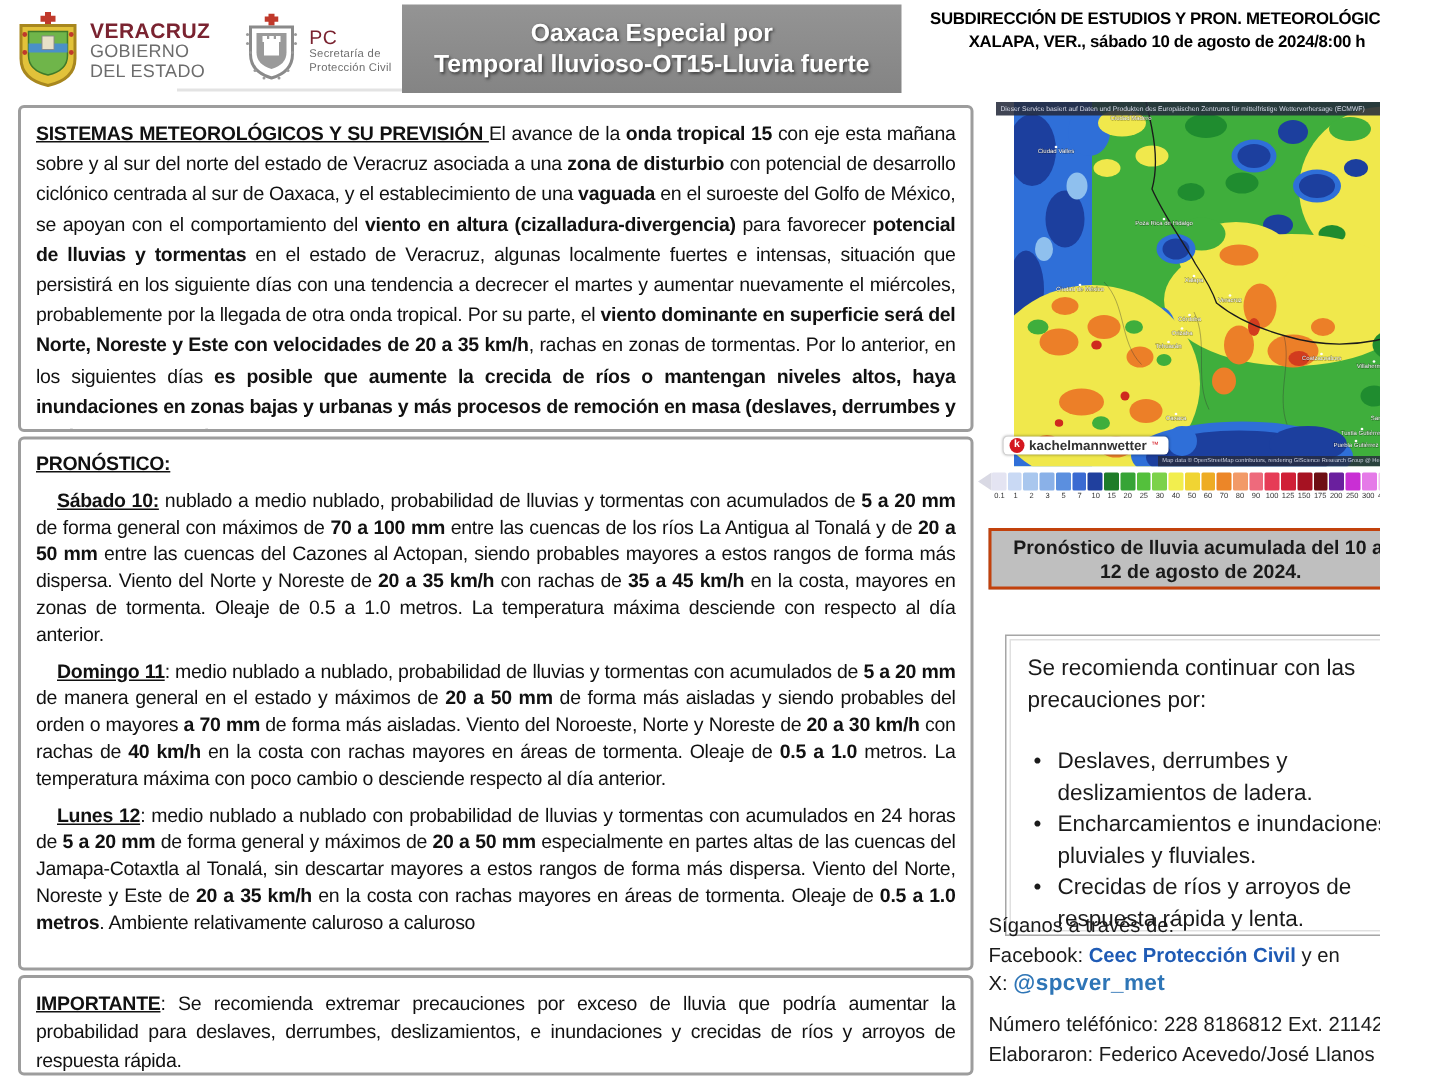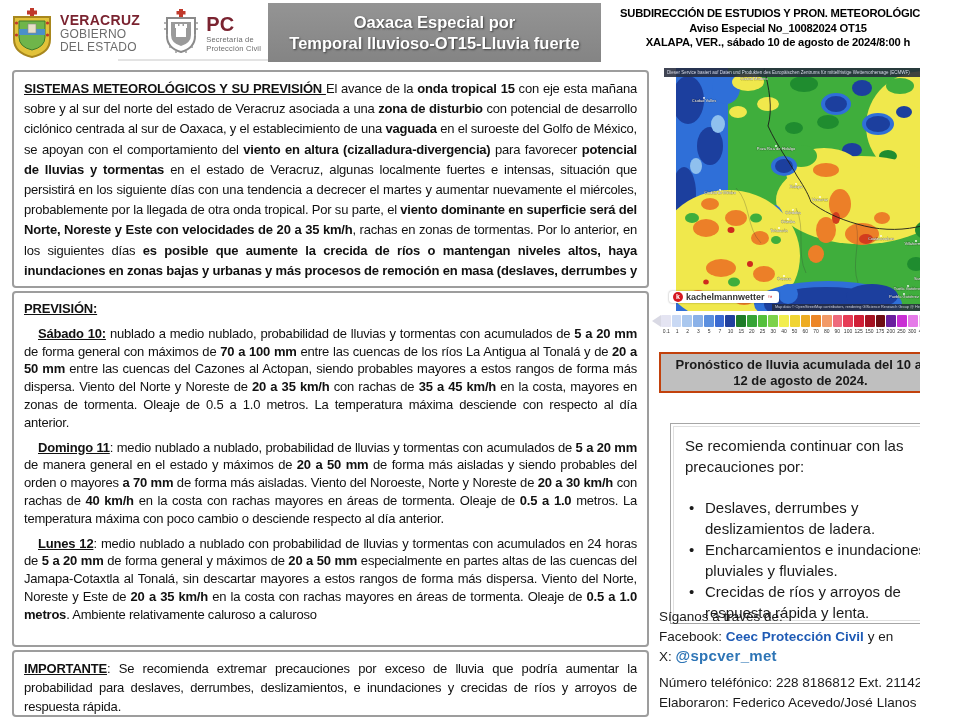--- a/index.html
+++ b/index.html
@@ -4,21 +4,21 @@
 <style>
   * { margin:0; padding:0; box-sizing:border-box; }
   html,body { width:960px; height:720px; background:#fff; font-family:"Liberation Sans", sans-serif; color:#141414; }
   .page { position:relative; width:920px; height:720px; overflow:hidden; background:#fff; }
 
   
   .logos { position:absolute; left:10px; top:4px; width:252px; height:58px; display:flex; align-items:center; gap:22px; }
   .logo-group { display:flex; align-items:center; gap:6px; }
   .logo-text .t1 { font-weight:bold; font-size:14px; color:#7a2330; letter-spacing:.3px; }
   .logo-text .t2 { font-size:12px; color:#6c6c6c; line-height:13px; letter-spacing:.2px; }
-  .pc-text .t1 { font-weight:bold; font-size:20px; color:#7a2330; }
+  .pc-text .t1 { font-weight:normal; font-size:13px; color:#7a2330; }
   .pc-text .t2 { font-size:7.5px; color:#6c6c6c; line-height:8.5px; }
   .header-underline { position:absolute; left:118px; top:59px; width:212px; height:2px; background:#e3e3e3; }
 
   .banner { position:absolute; left:268px; top:3px; width:333px; height:59px;
     background:linear-gradient(180deg,#949494,#848484);
     display:flex; flex-direction:column; align-items:center; justify-content:center;
     color:#fff; font-weight:bold; font-size:16.5px; line-height:21px;
     text-shadow:1px 1px 2px rgba(50,50,50,.85); text-align:center; }
 
   .org { position:absolute; left:602px; top:6px; width:352px; text-align:center;
@@ -133,30 +133,29 @@
   </div>
   <div class="header-underline"></div>
 
   <div class="banner">
     <div>Oaxaca Especial por</div>
     <div>Temporal lluvioso-OT15-Lluvia fuerte</div>
   </div>
 
   <div class="org">
     <div>SUBDIRECCIÓN DE ESTUDIOS Y PRON. METEOROLÓGICOS</div>
-    <div>Aviso Especial No_10082024 OT15</div>
     <div>XALAPA, VER., sábado 10 de agosto de 2024/8:00 h</div>
   </div>
 
   <div class="tbox box-systems">
     <p><span style="font-weight: bold; text-decoration: underline;">SISTEMAS METEOROLÓGICOS Y SU PREVISIÓN </span><span>El avance de la </span><span style="font-weight: bold;">onda tropical 15</span><span> con eje esta mañana sobre y al sur del norte del estado de Veracruz asociada a una </span><span style="font-weight: bold;">zona de disturbio</span><span> con potencial de desarrollo ciclónico centrada al sur de Oaxaca, y el establecimiento de una </span><span style="font-weight: bold;">vaguada</span><span> en el suroeste del Golfo de México, se apoyan con el comportamiento del </span><span style="font-weight: bold;">viento en altura (cizalladura-divergencia)</span><span> para favorecer </span><span style="font-weight: bold;">potencial de lluvias y tormentas</span><span> en el estado de Veracruz, algunas localmente fuertes e intensas, situación que persistirá en los siguiente días con una tendencia a decrecer el martes y aumentar nuevamente el miércoles, probablemente por la llegada de otra onda tropical. Por su parte, el </span><span style="font-weight: bold;">viento dominante en superficie será del Norte, Noreste y Este con velocidades de 20 a 35 km/h</span><span>, rachas en zonas de tormentas. Por lo anterior, en los siguientes días </span><span style="font-weight: bold;">es posible que aumente la crecida de ríos o mantengan niveles altos, haya inundaciones en zonas bajas y urbanas y más procesos de remoción en masa (deslaves, derrumbes y deslizamientos de ladera).</span></p>
   </div>
 
   <div class="tbox box-forecast">
-    <p class="fhead"><span style="font-weight: bold; text-decoration: underline;">PREVISIÓN:</span></p>
+    <p class="fhead"><span style="font-weight: bold; text-decoration: underline;">PRONÓSTICO:</span></p>
     <p class="fpara"><span style="font-weight: bold; text-decoration: underline;">Sábado 10:</span><span> nublado a medio nublado, probabilidad de lluvias y tormentas con acumulados de </span><span style="font-weight: bold;">5 a 20 mm</span><span> de forma general con máximos de </span><span style="font-weight: bold;">70 a 100 mm</span><span> entre las cuencas de los ríos La Antigua al Tonalá y de </span><span style="font-weight: bold;">20 a 50 mm</span><span> entre las cuencas del Cazones al Actopan, siendo probables mayores a estos rangos de forma más dispersa. Viento del Norte y Noreste de </span><span style="font-weight: bold;">20 a 35 km/h</span><span> con rachas de </span><span style="font-weight: bold;">35 a 45 km/h</span><span> en la costa, mayores en zonas de tormenta. Oleaje de 0.5 a 1.0 metros. La temperatura máxima desciende con respecto al día anterior.</span></p>
     <p class="fpara"><span style="font-weight: bold; text-decoration: underline;">Domingo 11</span><span>: medio nublado a nublado, probabilidad de lluvias y tormentas con acumulados de </span><span style="font-weight: bold;">5 a 20 mm</span><span> de manera general en el estado y máximos de </span><span style="font-weight: bold;">20 a 50 mm</span><span> de forma más aisladas y siendo probables del orden o mayores </span><span style="font-weight: bold;">a 70 mm</span><span> de forma más aisladas. Viento del Noroeste, Norte y Noreste de </span><span style="font-weight: bold;">20 a 30 km/h</span><span> con rachas de </span><span style="font-weight: bold;">40 km/h</span><span> en la costa con rachas mayores en áreas de tormenta. Oleaje de </span><span style="font-weight: bold;">0.5 a 1.0</span><span> metros. La temperatura máxima con poco cambio o desciende respecto al día anterior.</span></p>
     <p class="fpara"><span style="font-weight: bold; text-decoration: underline;">Lunes 12</span><span>: medio nublado a nublado con probabilidad de lluvias y tormentas con acumulados en 24 horas de </span><span style="font-weight: bold;">5 a 20 mm</span><span> de forma general y máximos de </span><span style="font-weight: bold;">20 a 50 mm</span><span> especialmente en partes altas de las cuencas del Jamapa-Cotaxtla al Tonalá, sin descartar mayores a estos rangos de forma más dispersa. Viento del Norte, Noreste y Este de </span><span style="font-weight: bold;">20 a 35 km/h</span><span> en la costa con rachas mayores en áreas de tormenta. Oleaje de </span><span style="font-weight: bold;">0.5 a 1.0 metros</span><span>. Ambiente relativamente caluroso a caluroso</span></p>
   </div>
 
   <div class="tbox box-important">
     <p><span style="font-weight: bold; text-decoration: underline;">IMPORTANTE</span><span>: Se recomienda extremar precauciones por exceso de lluvia que podría aumentar la probabilidad para deslaves, derrumbes, deslizamientos, e inundaciones y crecidas de ríos y arroyos de respuesta rápida.</span></p>
   </div>
 
   <div class="map-wrap">

